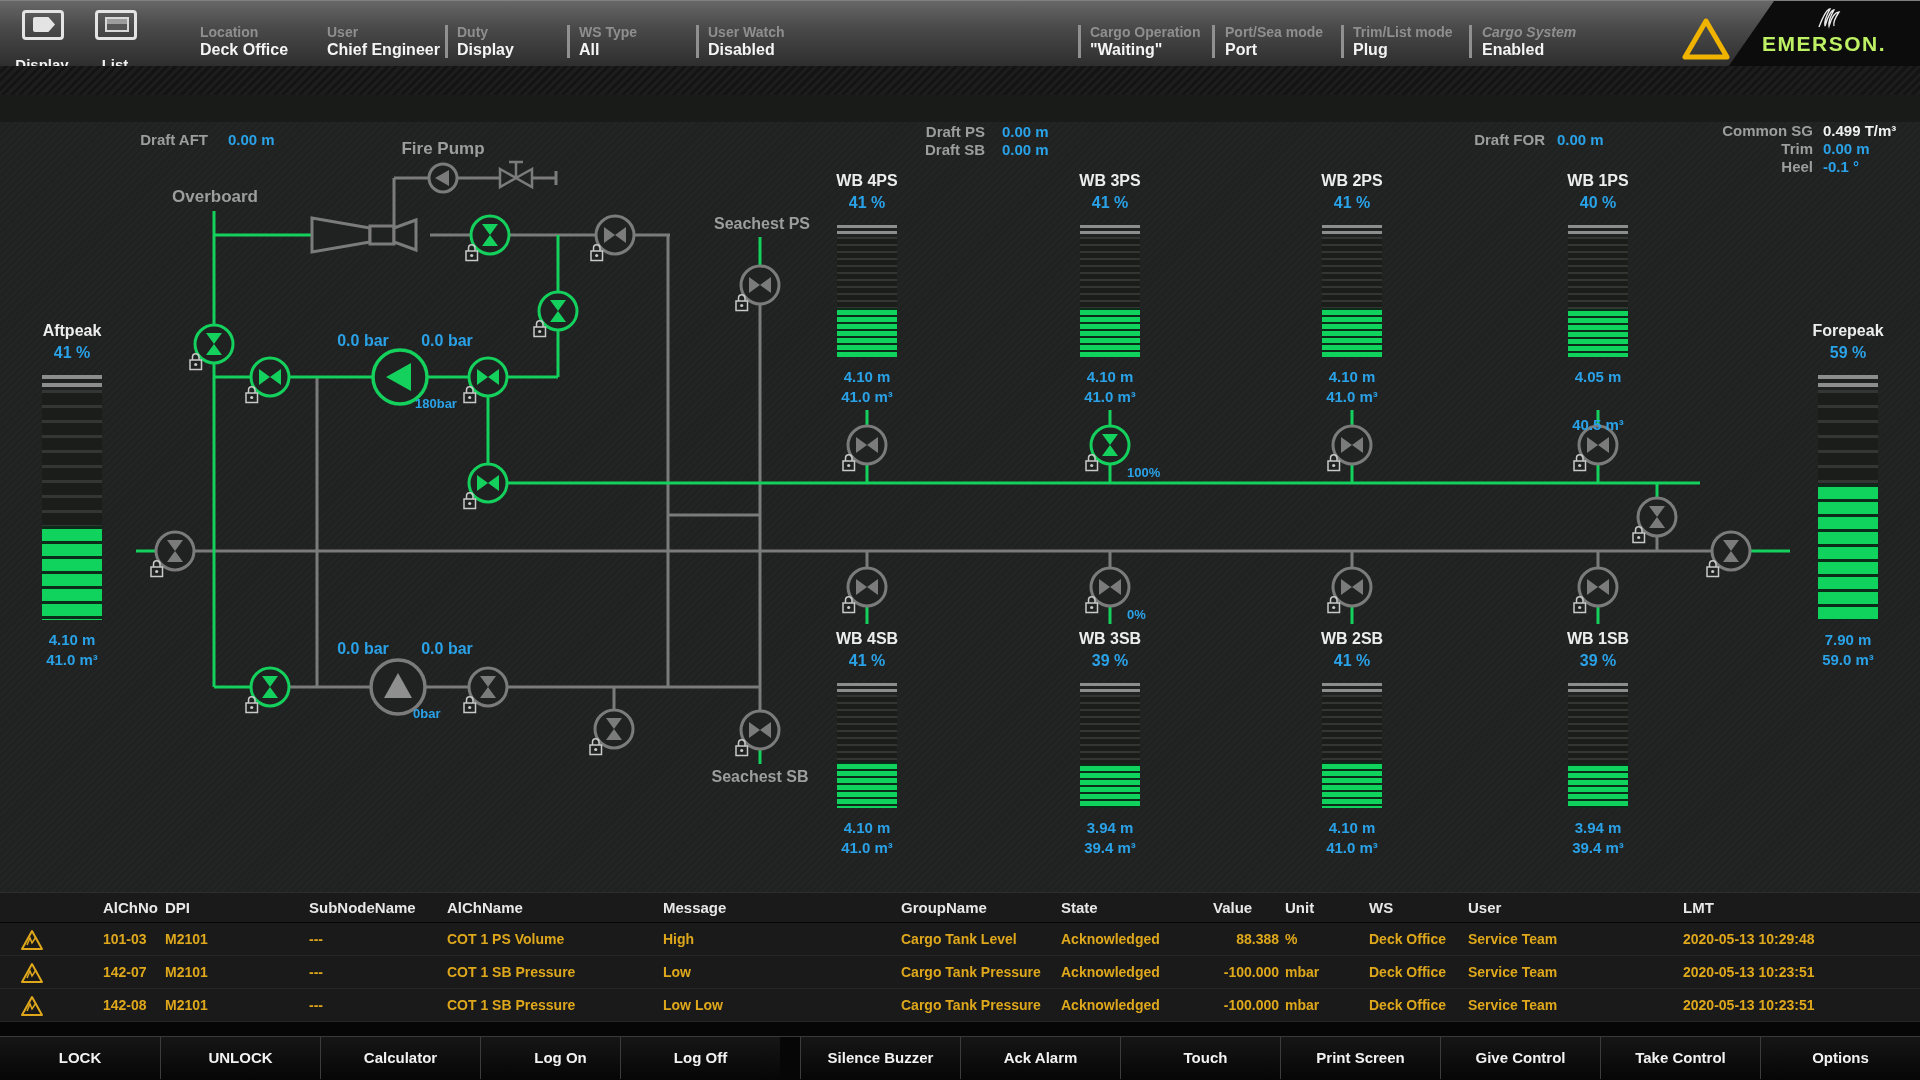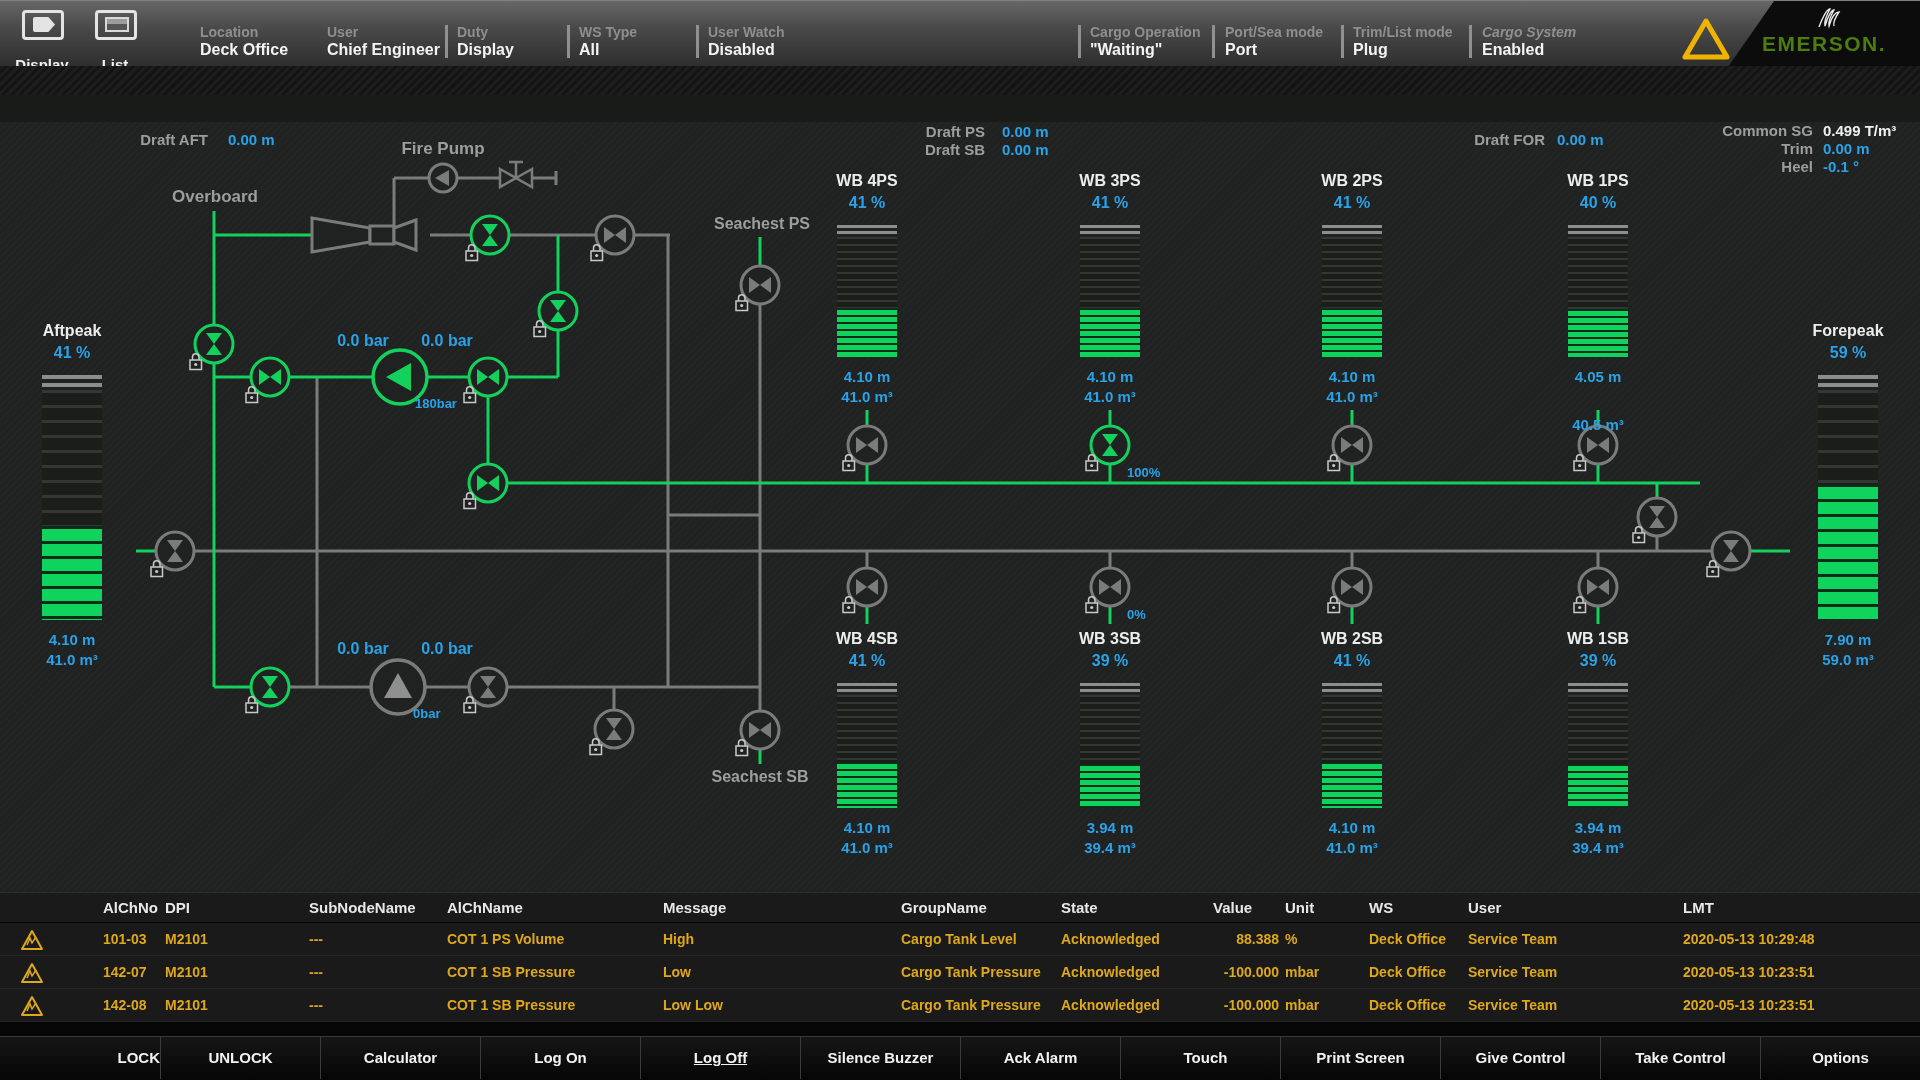--- a/index.html
+++ b/index.html
@@ -14,21 +14,21 @@
   .tagglyph{position:absolute;left:8px;top:4px;width:22px;height:15px;background:#e4e4e4;
             clip-path:polygon(0 0,70% 0,100% 50%,70% 100%,0 100%);border-radius:2px}
   .listglyph{position:absolute;left:7px;top:4px;width:24px;height:15px;border:2px solid #d8d8d8;
              background:linear-gradient(#9c9c9c 0 48%,#565656 48% 100%)}
   .btnlabel{position:absolute;top:46px;font-size:15px;color:#f2f2f2;text-align:center;width:90px;white-space:nowrap}
   .fldlab{position:absolute;top:23px;font-size:14px;color:#8f8f8f;white-space:nowrap}
   .fldval{position:absolute;top:40px;font-size:16px;color:#f4f4f4;white-space:nowrap}
   .fldsep{position:absolute;top:24px;width:3px;height:33px;background:#909090}
   #emerson{right:0;top:0;width:192px;height:66px;background:#0c0c0c;
            clip-path:polygon(46px 0,100% 0,100% 100%,0 100%)}
-  #brandtext{position:absolute;left:0;top:31px;width:192px;text-align:center;color:#4d7c0f;
+  #brandtext{position:absolute;left:0;top:31px;width:192px;text-align:center;color:#bef264;
              font-size:21px;letter-spacing:1.5px}
   
   .hatch{background:repeating-linear-gradient(135deg,#1d1d1d 0 3px,#141414 3px 6px)}
   #gapstrip{left:0;top:66px;width:1920px;height:29px}
   #titlebar{left:0;top:95px;width:1920px;height:27px;
             background:repeating-linear-gradient(135deg,#2d2d2d 0 3px,#262626 3px 6px);
             border-bottom:2px solid #0a0a0a}
   #titletext{position:absolute;left:12px;top:0;line-height:26px;font-size:15px;color:#b9b9b9;white-space:nowrap}
   .count{position:absolute;top:0;line-height:26px;font-size:15px;text-align:center}
   #datetime{position:absolute;right:7px;top:0;line-height:26px;font-size:15px;color:#9d9d9d}
@@ -581,25 +581,25 @@
         <div class="td" style="left: 1213px; width: 66px; text-align: right;">-100.000</div>
         <div class="td" style="left: 1285px;">mbar</div>
         <div class="td" style="left: 1369px;">Deck Office</div>
         <div class="td" style="left: 1468px;">Service Team</div>
         <div class="td" style="left: 1683px;">2020-05-13 10:23:51</div>
       </div>
     </div>
 
   <div class="abs" id="btnstrip">
     <div id="btnbar">
-        <div class="bbtn" style="left: 0px; width: 160px; text-align: right;">LOCK</div>
+        <div class="bbtn" style="left: 0px; width: 160px;">LOCK</div>
         <div class="bbtn" style="left: 160px; width: 160px;">UNLOCK</div>
         <div class="bbtn" style="left: 320px; width: 160px;">Calculator</div>
         <div class="bbtn" style="left: 480px; width: 160px;">Log On</div>
-        <div class="bbtn" style="left: 640px; width: 160px; text-decoration: underline;">Log Off</div>
+        <div class="bbtn" style="left: 620px; width: 160px;">Log Off</div>
         <div class="bbtn" style="left: 800px; width: 160px;">Silence Buzzer</div>
         <div class="bbtn" style="left: 960px; width: 160px;">Ack Alarm</div>
         <div class="bbtn" style="left: 1120px; width: 160px; padding-left: 10px;">Touch</div>
         <div class="bbtn" style="left: 1280px; width: 160px;">Print Screen</div>
         <div class="bbtn" style="left: 1440px; width: 160px;">Give Control</div>
         <div class="bbtn" style="left: 1600px; width: 160px;">Take Control</div>
         <div class="bbtn" style="left: 1760px; width: 160px;">Options</div>
       </div>
   </div>
 

